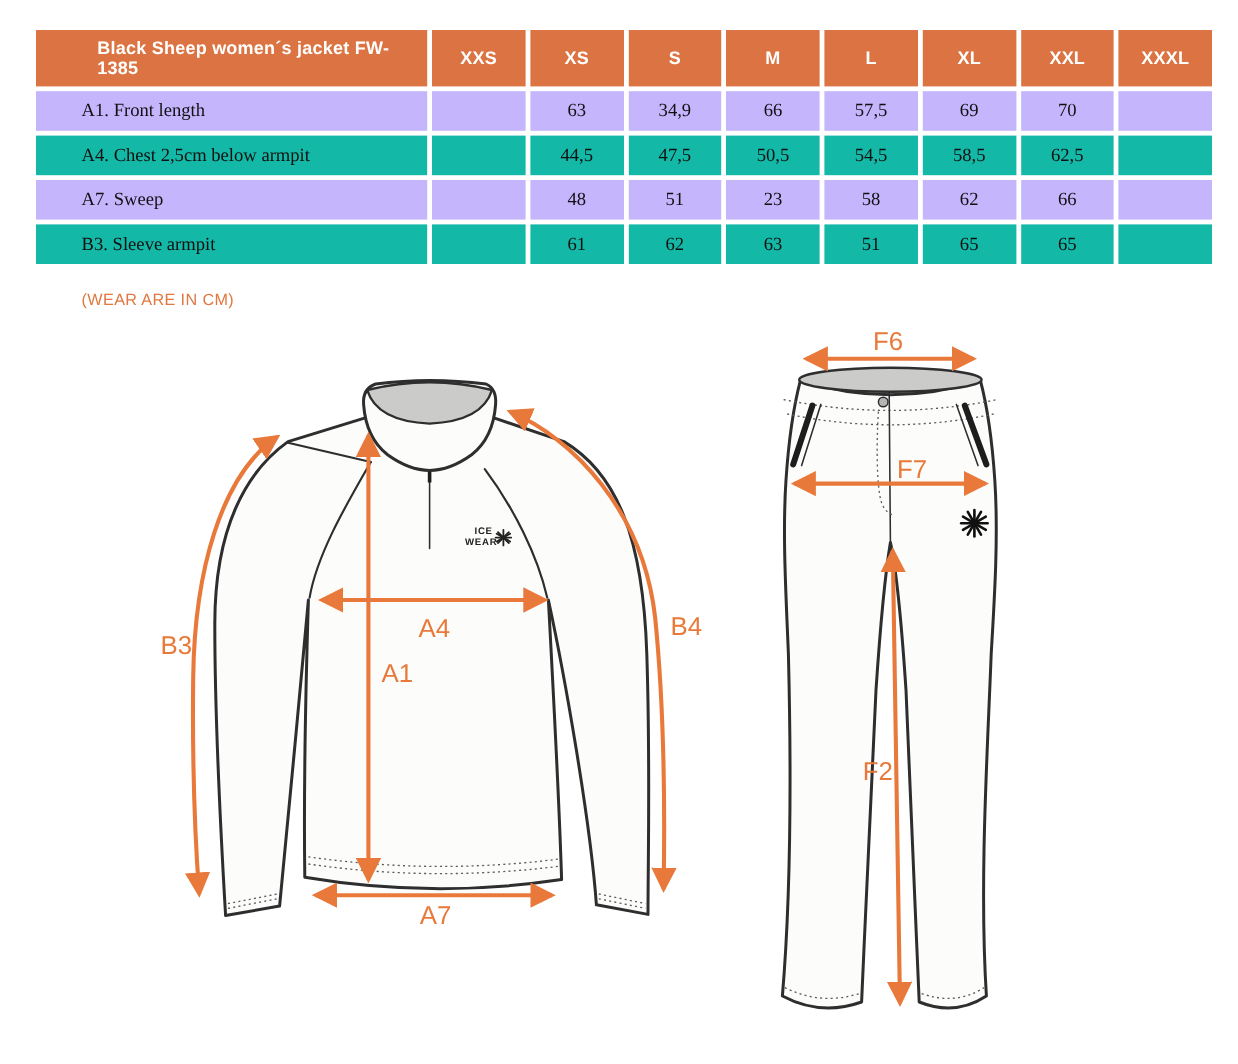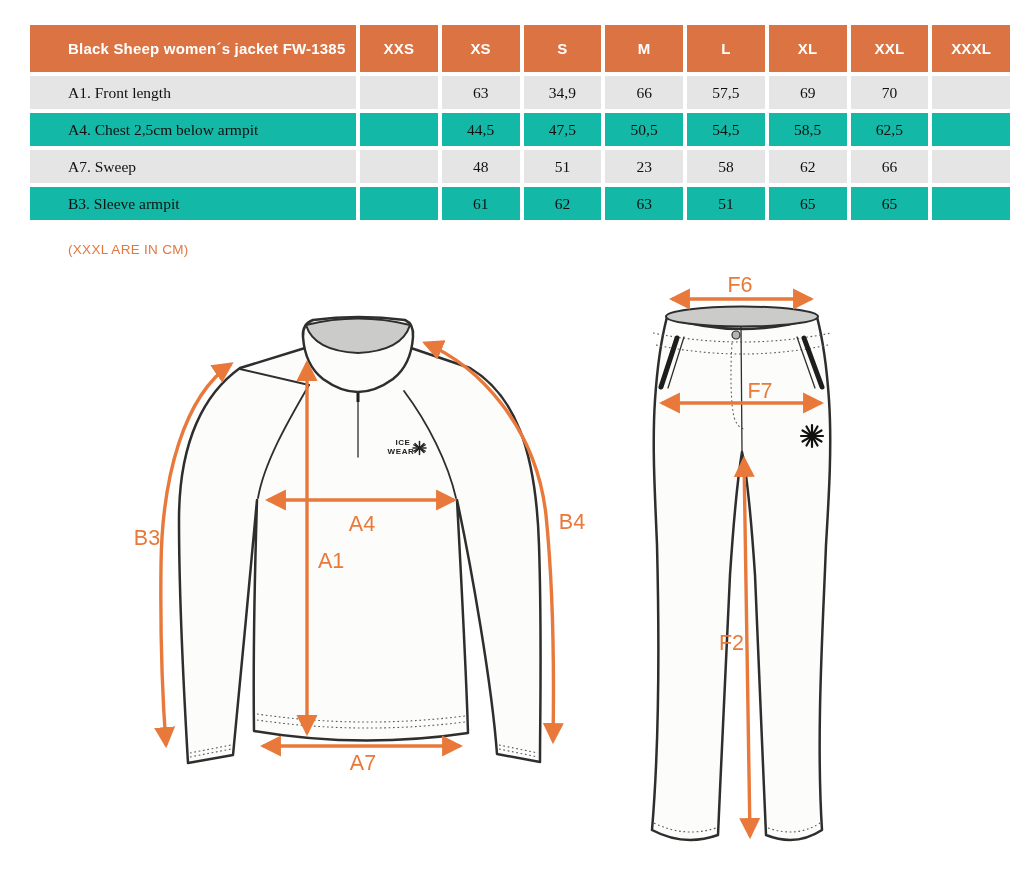--- a/index.html
+++ b/index.html
@@ -11,27 +11,27 @@
   .size-table{
     position:absolute;left:30px;top:25px;width:980px;
     display:grid;grid-template-columns:326px repeat(8,1fr);
     gap:4px;background:#ffffff;
   }
   .cell{display:flex;align-items:center;justify-content:center;box-sizing:border-box;}
   .head-cell{
     background:#DB7442;color:#ffffff;font-weight:bold;
     font-size:15px;height:47px;letter-spacing:.2px;
   }
-  .head-title{justify-content:flex-start;padding-left:38px;}
+  .head-title{justify-content:flex-start;padding-left:51px;}
   .body-cell{
     height:33px;font-family:"Liberation Serif",serif;
     font-size:15.5px;color:#101010;
   }
   .label-cell{justify-content:flex-start;padding-left:38px;}
-  .row-dark .body-cell{background:#e5e5e5;}
+  .row-dark .body-cell{background:#c4b5fd;}
   .row-light .body-cell{background:#14b8a6;}
   .trow{display:contents;}
   
   .note{
     position:absolute;left:68px;top:242px;color:#E07840;
     font-size:13.5px;letter-spacing:.3px;font-weight:400;
   }
   
   .diagram{position:absolute;left:0;top:265px;}
   .garment{fill:#FCFCFB;stroke:#2E2E2E;stroke-width:2.5;stroke-linejoin:round;stroke-linecap:round;}
@@ -110,21 +110,21 @@
       <div class="cell body-cell">61</div>
       <div class="cell body-cell">62</div>
       <div class="cell body-cell">63</div>
       <div class="cell body-cell">51</div>
       <div class="cell body-cell">65</div>
       <div class="cell body-cell">65</div>
       <div class="cell body-cell"></div>
     </div>
   </div>
 
-  <div class="note">(XXXL ARE IN CM)</div>
+  <div class="note">(WEAR ARE IN CM)</div>
 
   <svg class="diagram" width="1032" height="622" viewBox="0 0 1032 622">
     <defs>
       <marker id="ah" viewBox="0 0 10 10" refX="8.5" refY="5" markerWidth="6.2" markerHeight="6.2" orient="auto-start-reverse">
         <path d="M0,0 L10,5 L0,10 Z" fill="#E8793A"></path>
       </marker>
     </defs>
 
     <g>
 

